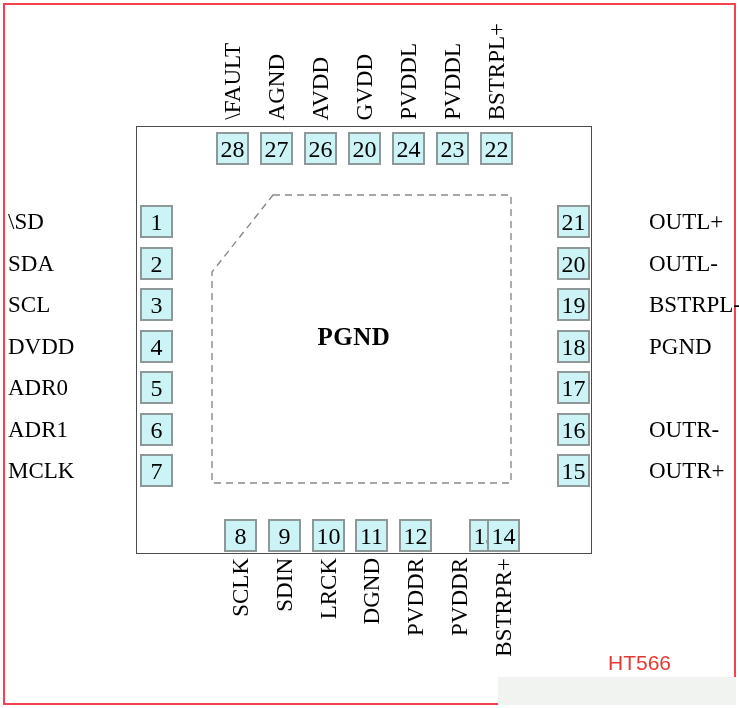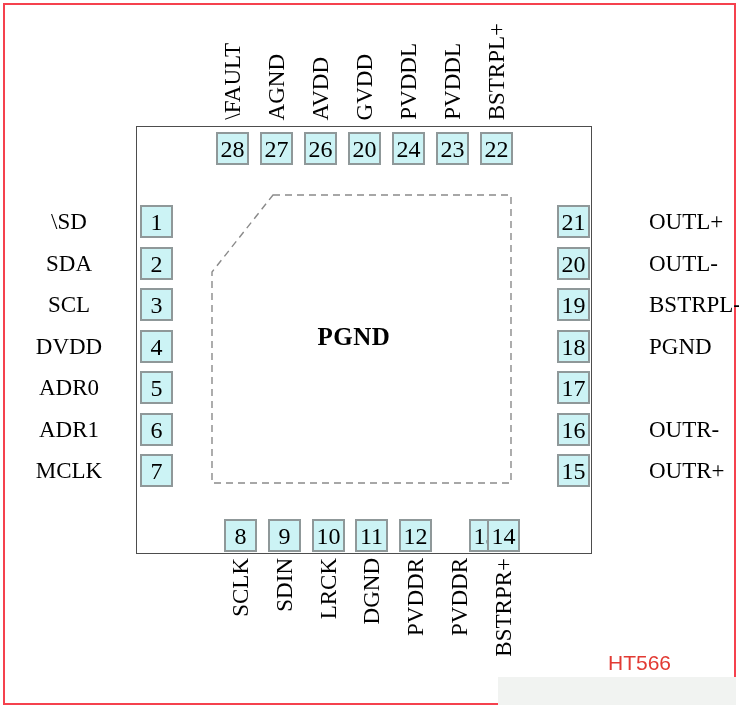--- a/index.html
+++ b/index.html
@@ -20,21 +20,21 @@
     position:absolute;left:274px;top:323px;width:160px;text-align:center;
     font-weight:bold;font-size:25px;letter-spacing:.5px;
   }
   .pin{
     position:absolute;width:33px;height:33px;box-sizing:border-box;
     background:var(--pin-fill,#ccf3f5);border:2px solid var(--pin-border,#8f9899);
     display:flex;align-items:center;justify-content:center;
     font-size:24px;line-height:1;
   }
   .hlab{position:absolute;height:33px;line-height:33px;font-size:23px;white-space:nowrap;}
-  .hlab.left{left:8px;width:122px;text-align:center;}
+  .hlab.left{left:8px;width:122px;text-align:left;}
   .hlab.right{left:601px;width:138px;text-align:left;margin-left:48px;}
   .vlab{position:absolute;width:33px;display:flex;justify-content:center;}
   .vlab.top{top:4px;height:116px;align-items:flex-end;}
   .vlab.bottom{top:558px;height:148px;align-items:flex-start;}
   .vlab span{
     writing-mode:vertical-rl;transform:rotate(180deg);
     font-size:23px;white-space:nowrap;line-height:1.1;
   }
   .wm-band{position:absolute;left:498px;top:677px;width:238px;height:28px;background:#f1f3f1;}
   .part{

